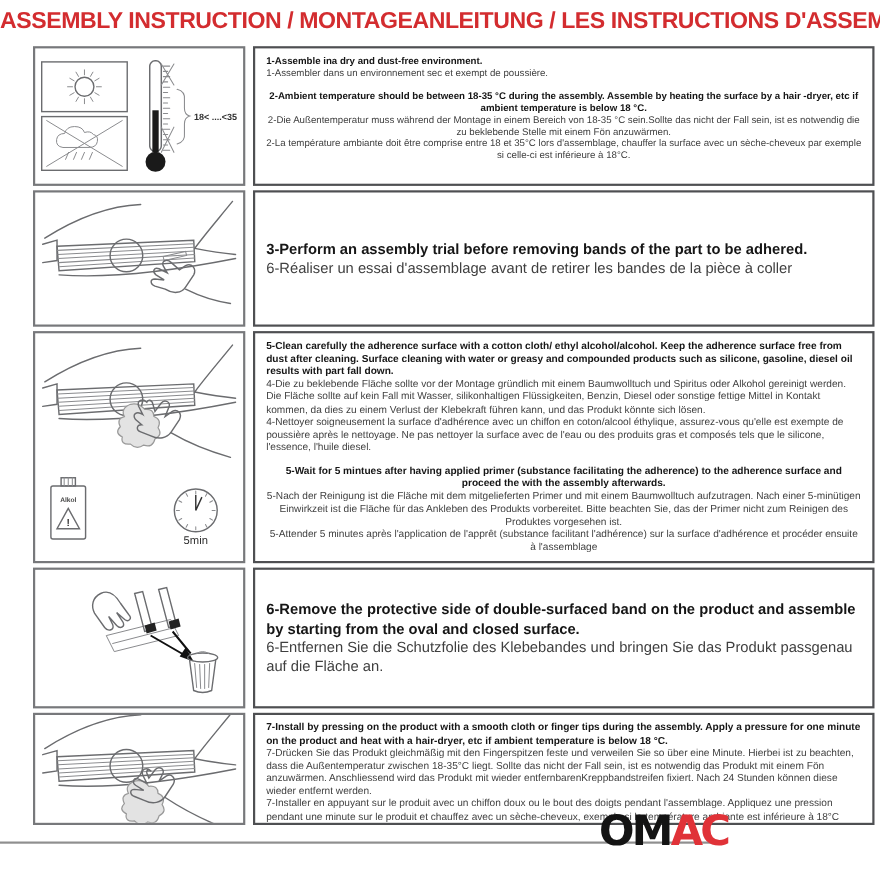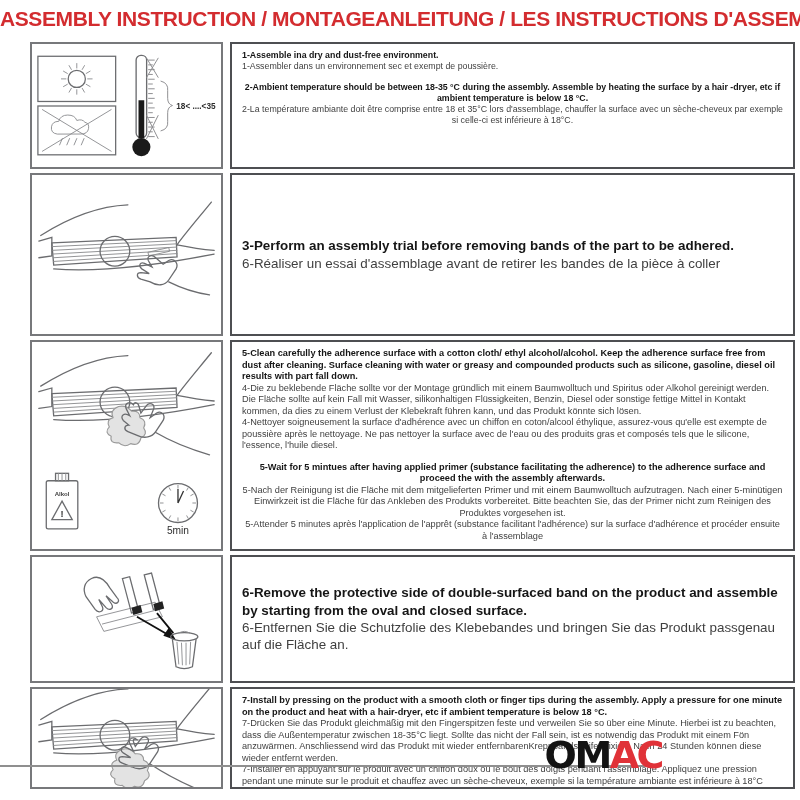--- a/index.html
+++ b/index.html
@@ -6,21 +6,21 @@
   .page{position:relative;width:800px;height:800px;background:#fff;overflow:hidden;
         font-family:"Liberation Sans",sans-serif;color:#3f3f3f;}
   .title{margin:0;padding-top:7px;text-align:center;font-weight:bold;
          font-size:21px;letter-spacing:-0.4px;color:#d32c2f;white-space:nowrap;}
   .table{position:absolute;left:30px;top:42px;width:765px;}
   .row{display:flex;gap:7px;margin-bottom:4px;}
   .cell{box-sizing:border-box;background:#fff;}
   .icell{flex:0 0 193px;border:2px solid #77787b;padding:5px;
          display:flex;align-items:center;justify-content:center;gap:0;overflow:hidden;}
   .tcell{flex:1;border:2px solid #4e4f52;padding:6px 10px;overflow:hidden;}
-  .r1{height:127px}.r2{height:163px}.r3{height:211px}.r4{height:128px}.r5{height:102px}
+  .r1{height:127px}.r2{height:124px}.r3{height:211px}.r4{height:128px}.r5{height:102px}
   .r1 .tcell{font-size:8.8px;line-height:1.24;}
   .r3 .tcell,.r5 .tcell{font-size:9.2px;line-height:1.25;}
   .r2 .tcell,.r4 .tcell{font-size:13.4px;line-height:1.3;display:flex;flex-direction:column;justify-content:center;}
   .sec p{margin:0;}
   .sec + .sec{margin-top:10px;text-align:center;}
   .en{font-weight:bold;color:#161616;}
   .xl{color:#3f3f3f;}
   svg{display:block;}
   .sk{stroke:#6b6c6f;stroke-width:1.4;fill:none;stroke-linecap:round;}
   .skthin{stroke:#8a8b8e;stroke-width:1;fill:none;stroke-linecap:round;}
@@ -65,20 +65,21 @@
           <text x="62" y="59" font-size="8.6" font-weight="bold" fill="#2e2e2e">18&lt; ....&lt;35 C</text>
         </svg>
       </div>
       <div class="cell tcell">
         <div class="sec">
           <p class="en">1-Assemble ina dry and dust-free environment.</p>
           <p class="xl">1-Assembler dans un environnement sec et exempt de poussière.</p>
         </div>
         <div class="sec">
           <p class="en">2-Ambient temperature should be between 18-35 °C  during the assembly. Assemble by heating the surface by a hair -dryer, etc if ambient temperature is below 18 °C.</p>
+          <p class="xl">2-Die Außentemperatur muss während der Montage in einem Bereich von 18-35 °C  sein.Sollte das nicht der Fall sein, ist es notwendig die zu beklebende Stelle mit einem Fön anzuwärmen.</p>
           <p class="xl">2-La température ambiante doit être comprise entre 18 et 35°C lors d'assemblage, chauffer la surface avec un sèche-cheveux par exemple si celle-ci est inférieure à 18°C.</p>
         </div>
       </div>
     </div>
 
     <div class="row r2">
       <div class="cell icell">
         <svg width="179" height="113" viewBox="0 0 193 121">
           <path class="sk" d="M4,40 C45,14 75,8 98,7"></path>
           <path class="sk" d="M188,4 C170,26 158,40 151,50"></path>

